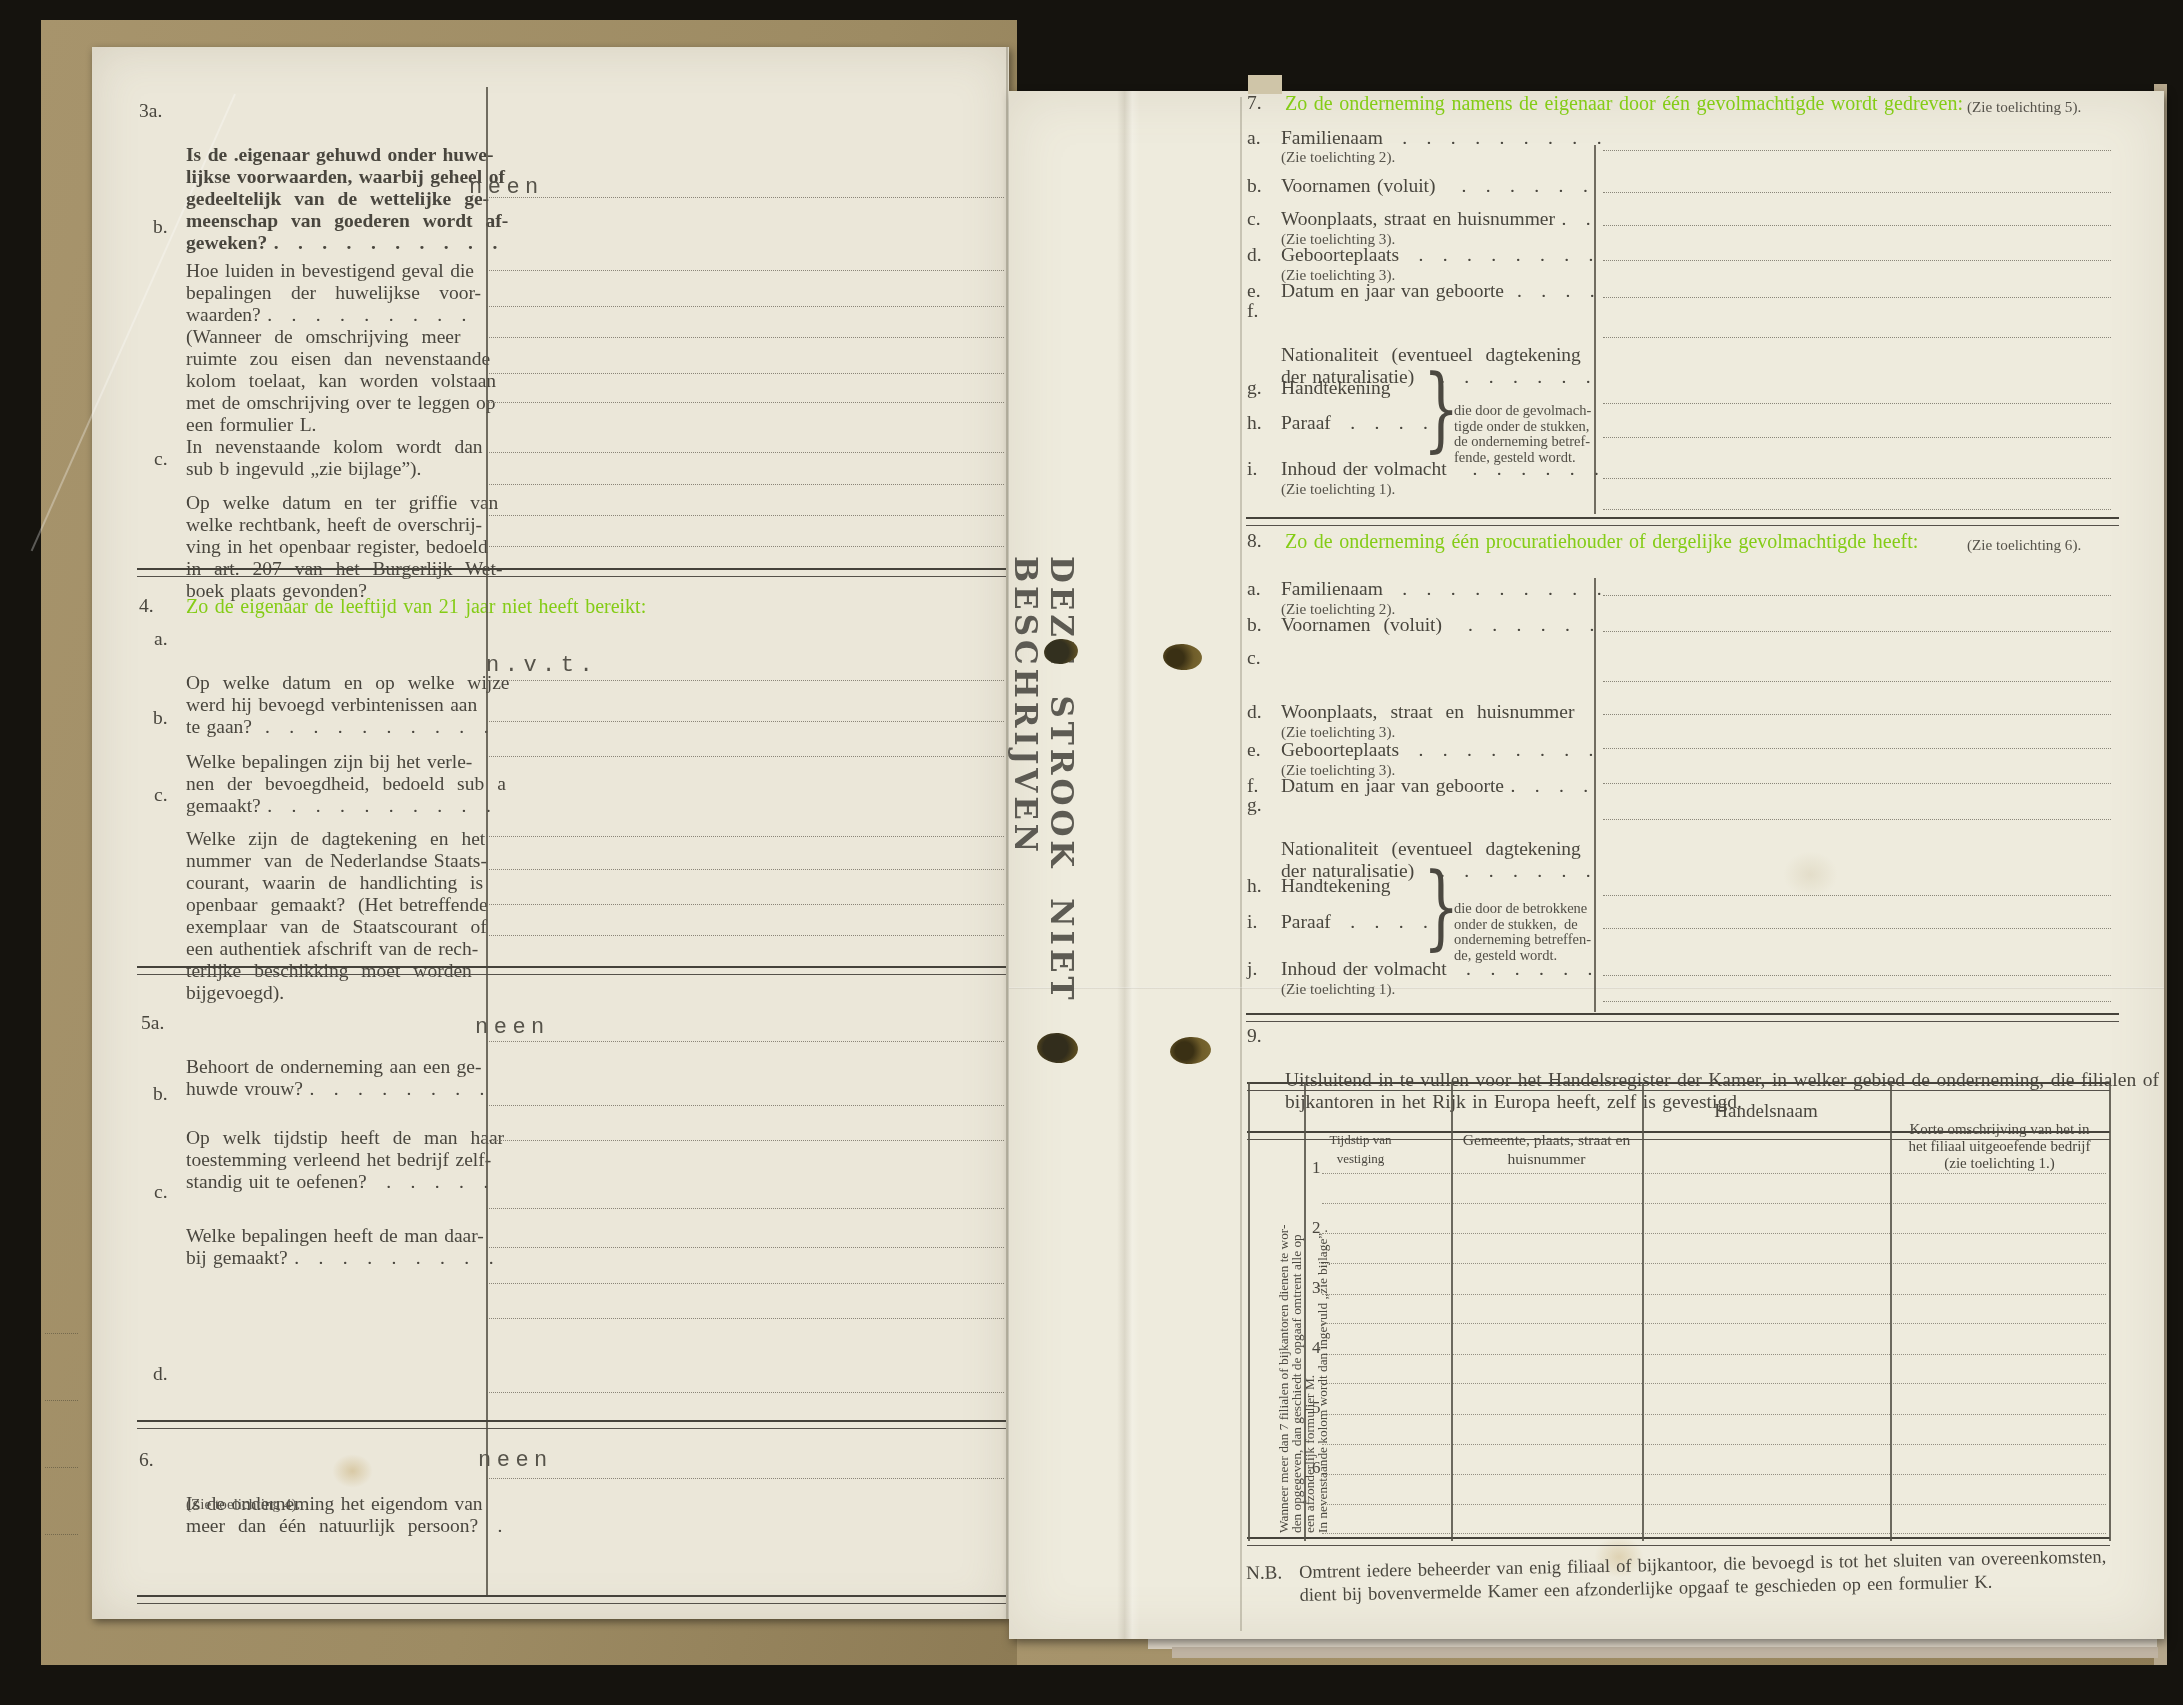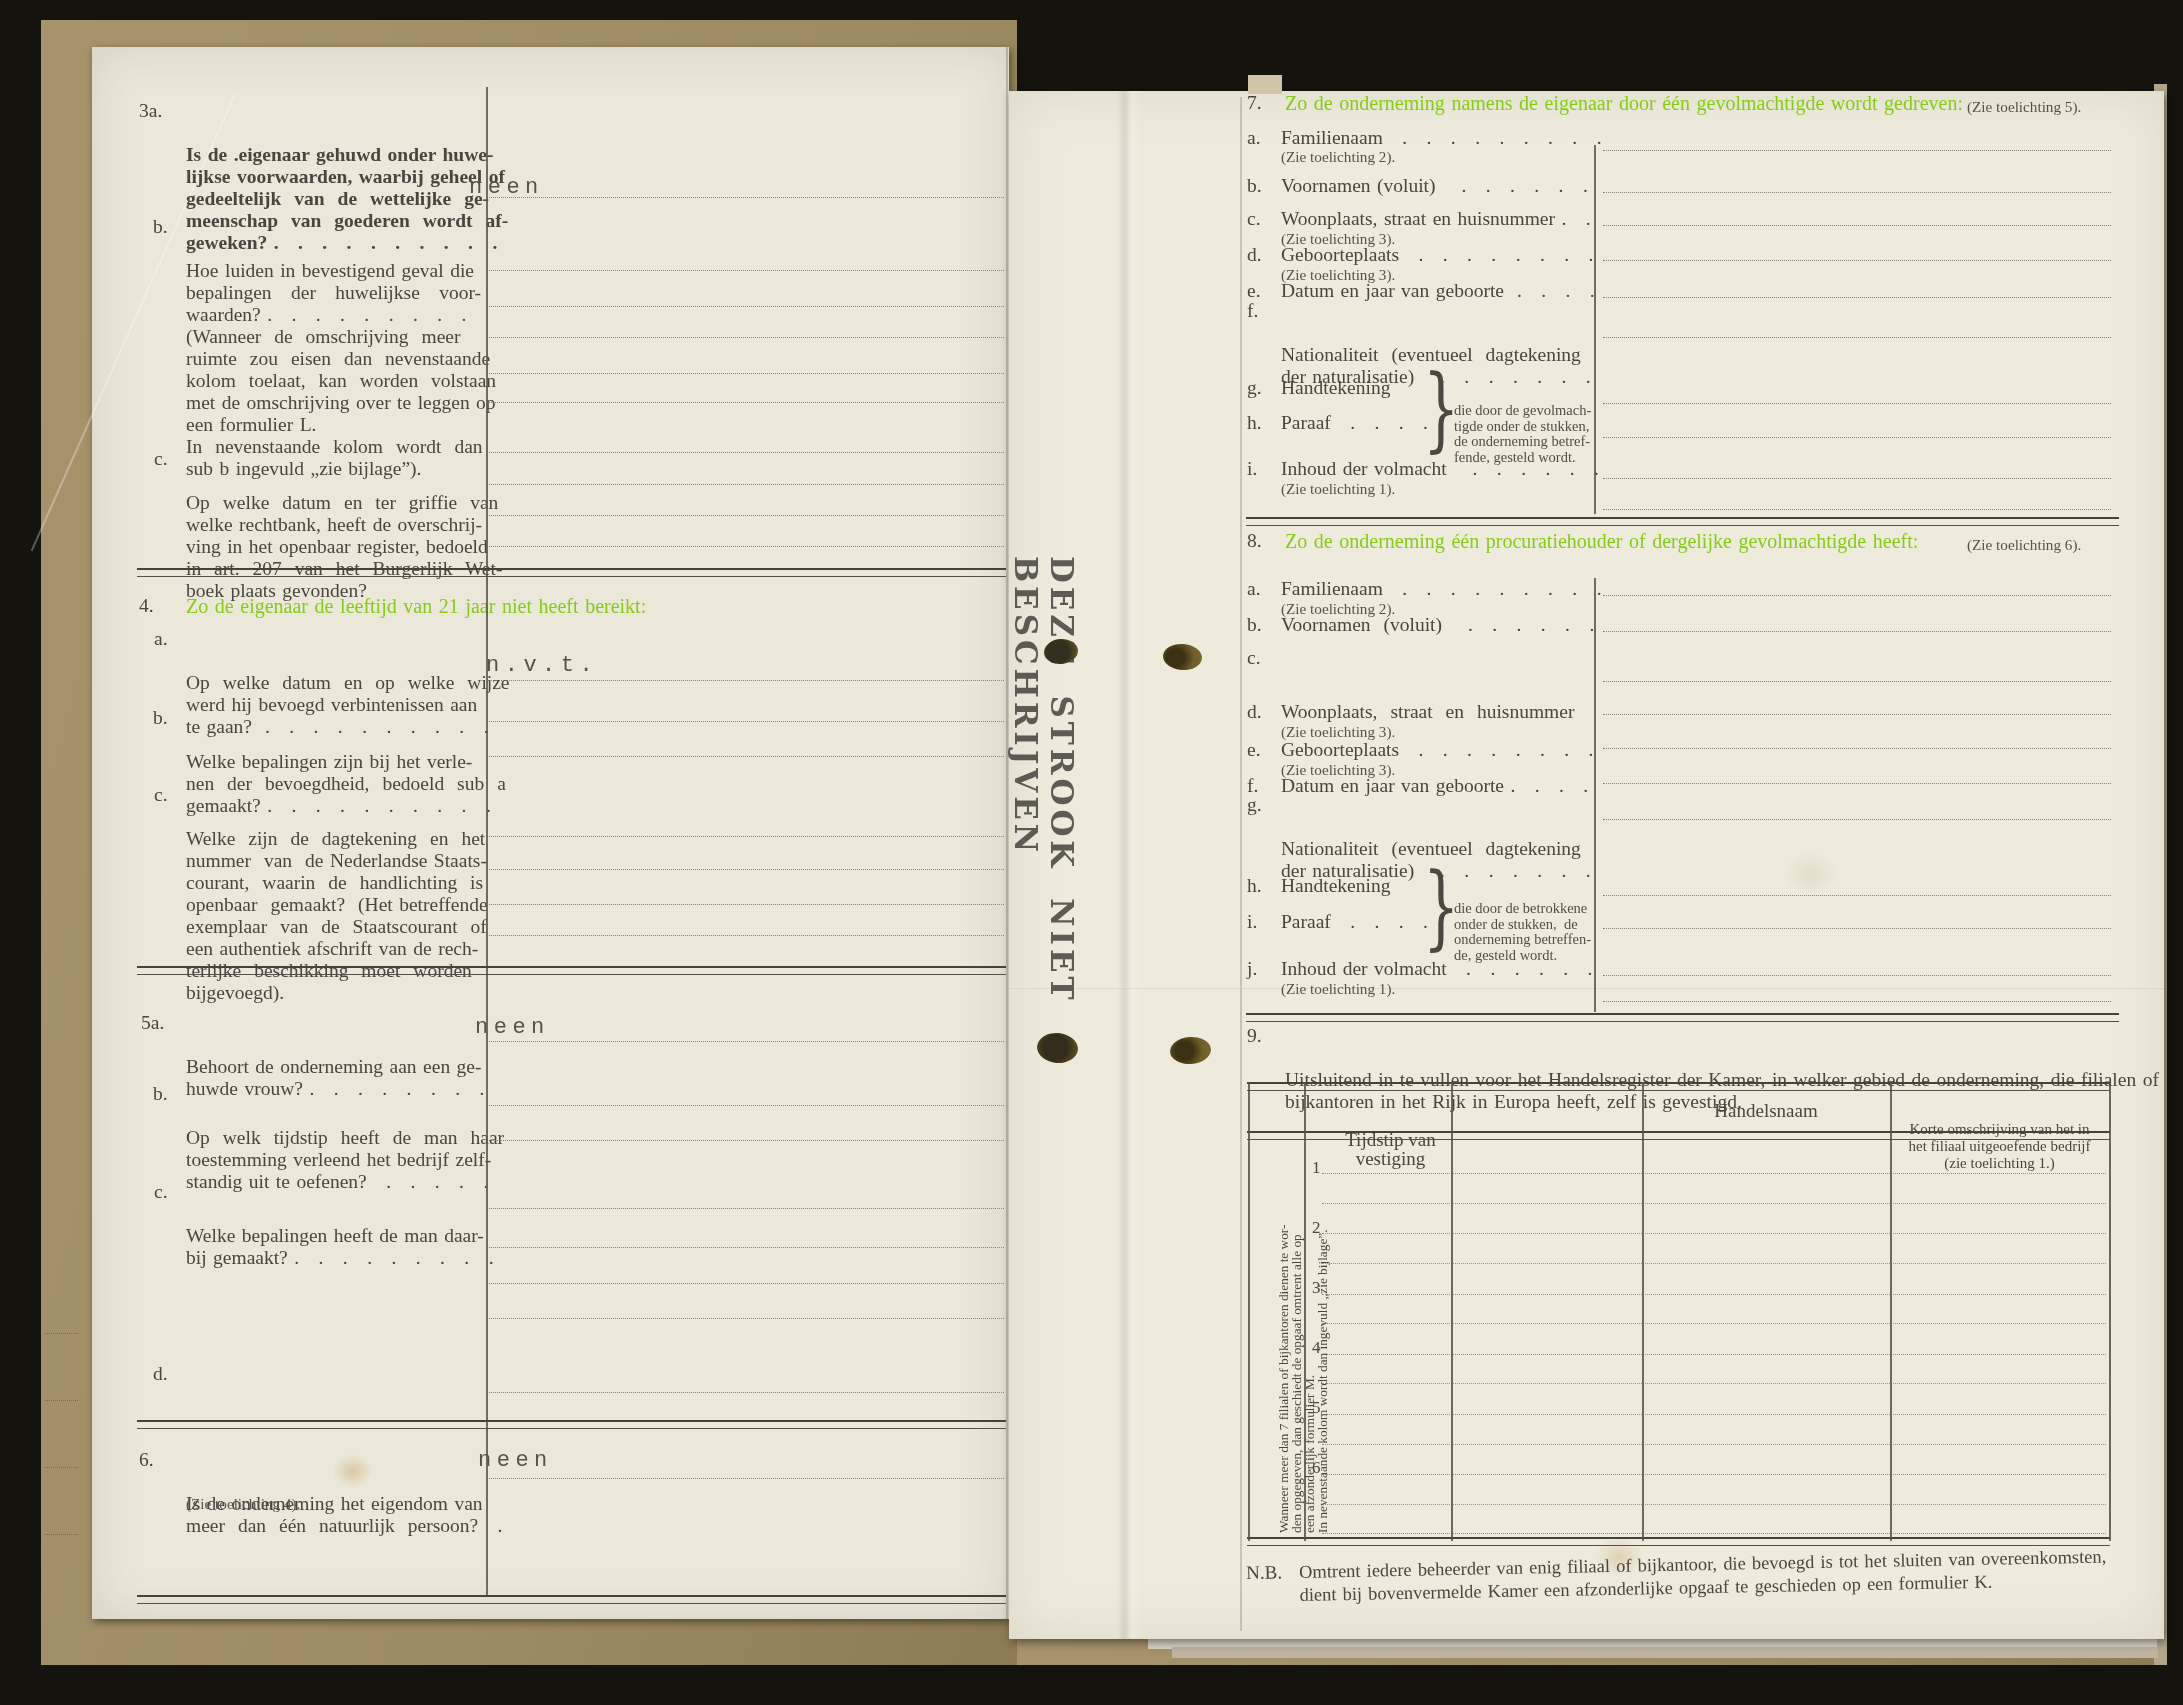--- a/index.html
+++ b/index.html
@@ -301,22 +301,25 @@
   <div class="hrule" style="left:1247px;top:1082px;width:863px;"></div>
   <div class="hrule" style="left:1247px;top:1131px;width:863px;"></div>
   <div class="hrule" style="left:1247px;top:1537px;width:863px;"></div>
   <div class="tv" style="left:1248px;"></div>
   <div class="tv" style="left:1304px;"></div>
   <div class="tv" style="left:1451px;"></div>
   <div class="tv" style="left:1642px;"></div>
   <div class="tv" style="left:1890px;"></div>
   <div class="tv" style="left:2109px;"></div>
 
-  <div class="thc" style="left:1306px;top:1092px;width:169px;font-size:19px;line-height:19px;">
+  <div class="thc" style="left:1276px;top:1092px;width:169px;font-size:13px;line-height:19px;">
     <div>Tijdstip van</div><div>vestiging</div>
+  </div>
+  <div class="thc" style="left:1451px;top:1092px;width:191px;font-size:15.6px;line-height:19px;">
+    <div>Gemeente, plaats, straat en</div><div>huisnummer</div>
   </div>
   <div class="thc" style="left:1642px;top:1100px;width:248px;font-size:19px;">Handelsnaam</div>
   <div class="thc" style="left:1890px;top:1087px;width:219px;font-size:15px;line-height:17px;">
     <div>Korte omschrijving van het in</div><div>het filiaal uitgeoefende bedrijf</div><div>(zie toelichting 1.)</div>
   </div>
 
   <div id="sidenote">
     <div>Wanneer meer dan 7 filialen of bijkantoren dienen te wor-</div><div>den opgegeven, dan geschiedt de opgaaf omtrent alle op</div><div>een afzonderlijk formulier M.</div><div>In nevenstaande kolom wordt dan ingevuld „zie bijlage”.</div>
   </div>
 

